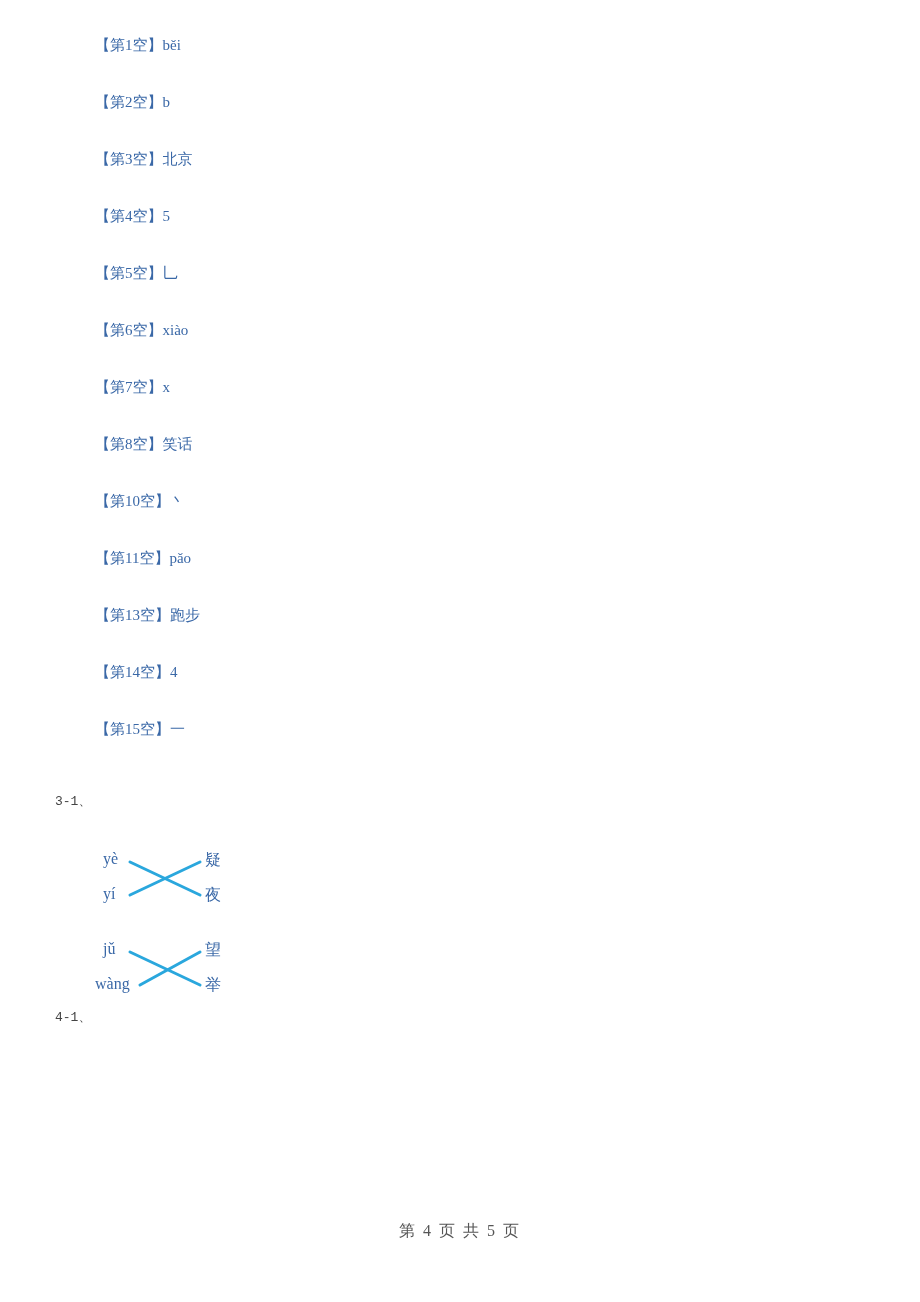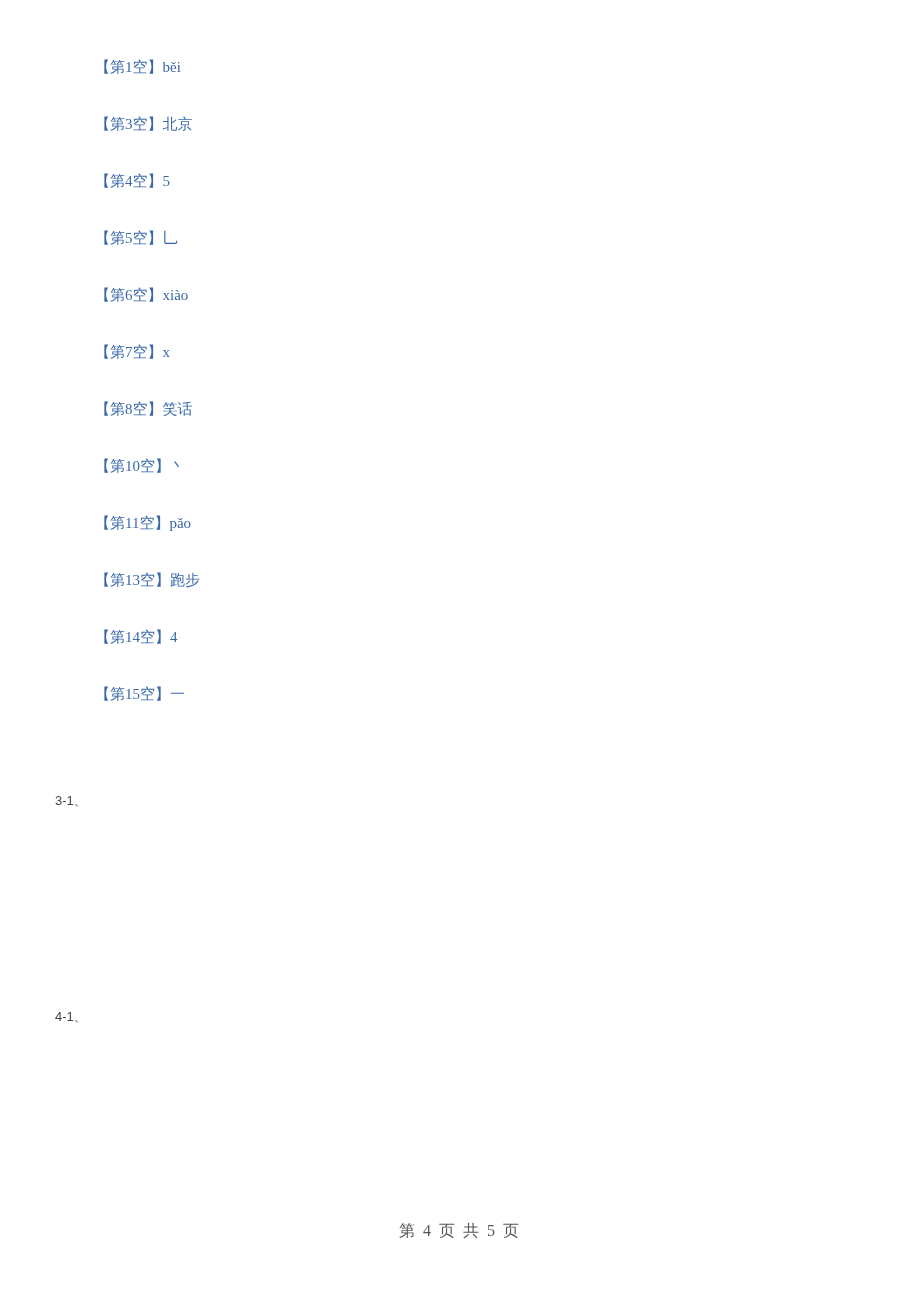--- a/index.html
+++ b/index.html
@@ -7,42 +7,42 @@
     padding: 0;
     background: #ffffff;
     width: 920px;
     font-family: "SimSun", "宋体", serif;
     color: #333;
   }
   .page {
     width: 920px;
     min-height: 1302px;
     position: relative;
-    padding-top: 58px;
+    padding-top: 36px;
     box-sizing: border-box;
   }
   .answer-line {
     margin-left: 95px;
     font-size: 15px;
     color: #3a68a7;
     margin-bottom: 38px;
     font-family: "SimSun", "宋体", serif;
   }
   .answer-line .label {
     color: #3a68a7;
   }
   .answer-line .value {
     color: #3a68a7;
   }
   .item-number {
     position: absolute;
     left: 55px;
     font-size: 13px;
     color: #444;
-    font-family: Liberation Sans, sans-serif;
+    font-family: Liberation Mono, monospace;
   }
   .item-3-1 {
     top: 792px;
   }
   .item-4-1 {
     top: 1008px;
   }
   .match-diagram {
     position: absolute;
     left: 95px;
@@ -74,20 +74,23 @@
 </style>
 </head>
 <body>
 
 <div class="page">
 
   <div class="answer-line">
     <span class="label">【第1空】</span><span class="value">běi</span>
   </div>
   <div class="answer-line">
+    <span class="label">【第2空】</span><span class="value">b</span>
+  </div>
+  <div class="answer-line">
     <span class="label">【第3空】</span><span class="value">北京</span>
   </div>
   <div class="answer-line">
     <span class="label">【第4空】</span><span class="value">5</span>
   </div>
   <div class="answer-line">
     <span class="label">【第5空】</span><span class="value">乚</span>
   </div>
   <div class="answer-line">
     <span class="label">【第6空】</span><span class="value">xiào</span>
@@ -110,16 +113,34 @@
   <div class="answer-line">
     <span class="label">【第14空】</span><span class="value">4</span>
   </div>
   <div class="answer-line">
     <span class="label">【第15空】</span><span class="value">一</span>
   </div>
 
   <div class="item-number item-3-1">3-1、</div>
   <div class="item-number item-4-1">4-1、</div>
 
+  <div class="match-diagram">
+    <div class="match-text" style="left:8px; top:0px;">yè</div>
+    <div class="match-text" style="left:8px; top:35px;">yí</div>
+    <div class="match-text" style="left:8px; top:90px;">jǔ</div>
+    <div class="match-text" style="left:0px; top:125px;">wàng</div>
+
+    <div class="match-text" style="left:110px; top:0px;">疑</div>
+    <div class="match-text" style="left:110px; top:35px;">夜</div>
+    <div class="match-text" style="left:110px; top:90px;">望</div>
+    <div class="match-text" style="left:110px; top:125px;">举</div>
+
+    <svg width="180" height="170" style="position:absolute; left:0; top:0;">
+      <line x1="35" y1="12" x2="105" y2="45"></line>
+      <line x1="35" y1="45" x2="105" y2="12"></line>
+      <line x1="35" y1="102" x2="105" y2="135"></line>
+      <line x1="45" y1="135" x2="105" y2="102"></line>
+    </svg>
+  </div>
 
   <div class="footer">第 4 页 共 5 页</div>
 
 </div>
 
 </body></html>

